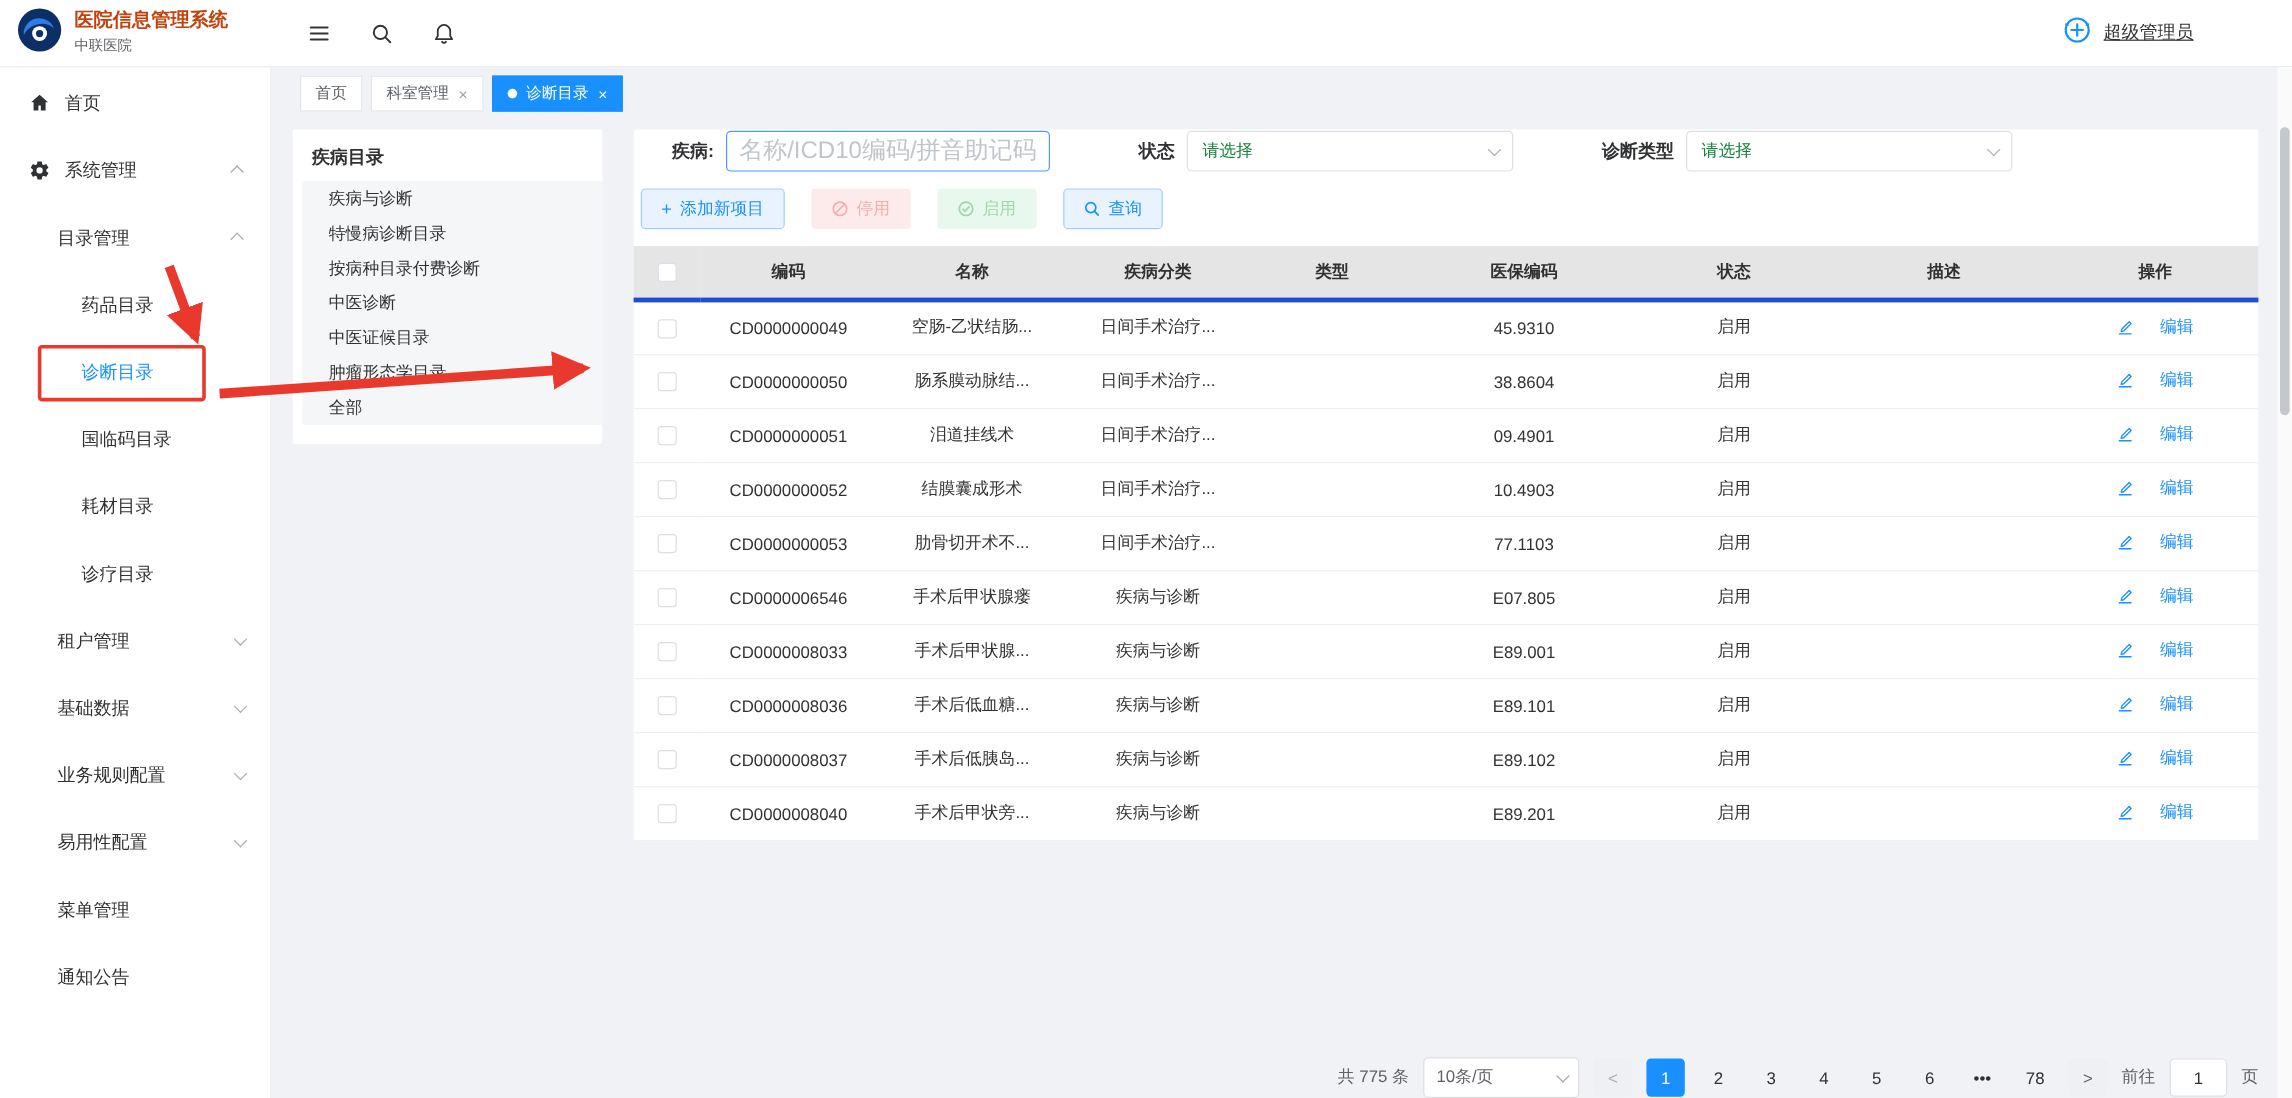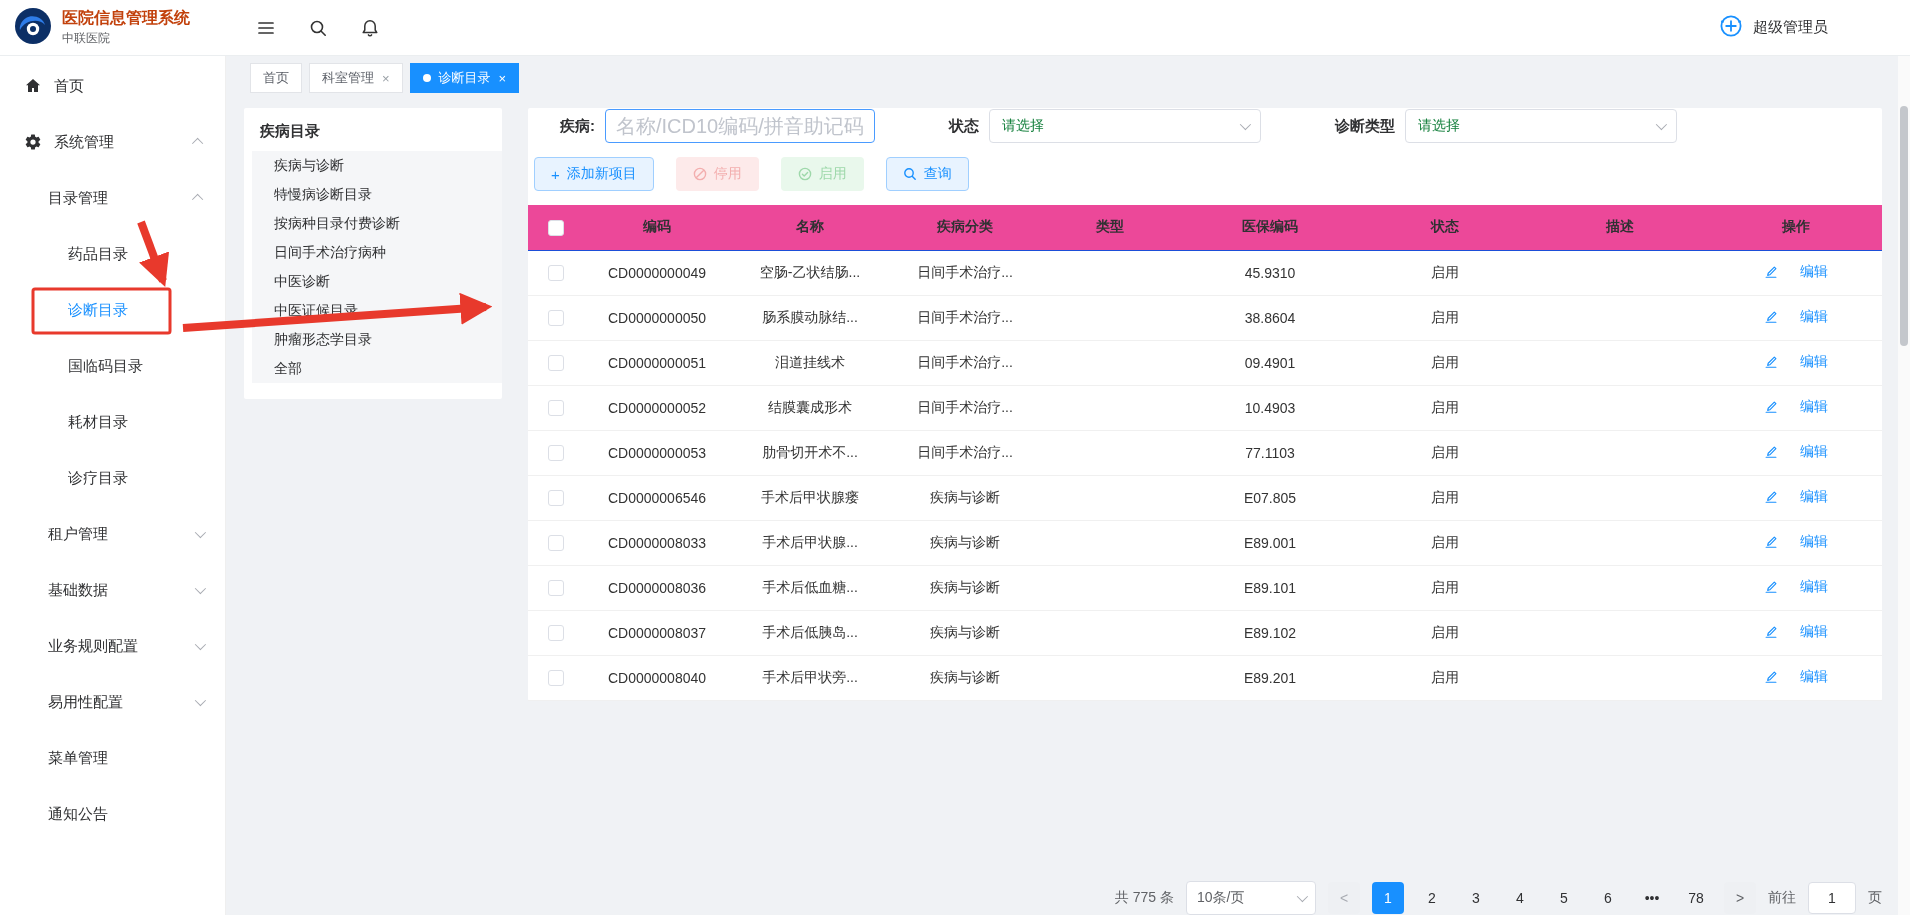--- a/index.html
+++ b/index.html
@@ -9,21 +9,21 @@
     background:#f0f2f5; color:#303133; overflow:hidden; position:relative;
   }
   
   .topbar { height:56px; background:#fff; border-bottom:1px solid #ebeef0; display:flex; align-items:center; position:relative; z-index:2; }
   .logo-area { width:226px; display:flex; align-items:center; gap:10px; padding-left:14px; flex:0 0 auto; }
   .app-titles .title { font-size:16px; font-weight:bold; color:#c2410c; line-height:1.2; }
   .app-titles .subtitle { font-size:12px; color:#606266; margin-top:2px; }
   .top-icons { display:flex; align-items:center; gap:32px; padding-left:30px; }
   .icon-btn { background:none; border:none; cursor:pointer; display:flex; align-items:center; }
   .topbar-right { margin-left:auto; padding-right:82px; display:flex; align-items:center; gap:9px; }
-  .topbar-right .username { font-size:15px; color:#303133; }
+  .topbar-right .username { font-size:15px; color:#303133;text-decoration:underline; }
   
   .layout { display:flex; height:859px; }
   .sidebar { width:226px; background:#fff; border-right:1px solid #efefef; padding-top:2px; flex:0 0 auto; }
   .menu-item { height:56px; display:flex; align-items:center; font-size:15px; color:#303133; cursor:pointer; }
   .menu-item .mi-icon { width:20px; margin-right:10px; display:flex; align-items:center; }
   .menu-item.lv0 { padding-left:24px; }
   .menu-item.lv1 { padding-left:48px; }
   .menu-item.lv2 { padding-left:68px; }
   .menu-item.active { color:#1890ff; }
   .chev { width:8px; height:8px; border-right:1.6px solid #a8abb2; border-bottom:1.6px solid #a8abb2; display:inline-block; }
@@ -55,21 +55,21 @@
   .select .sel-text { font-size:14px; color:#15803d; }
   .btn-row { display:flex; align-items:center; gap:22px; padding:13px 0 14px 6px; }
   .btn { height:34px; border-radius:4px; display:inline-flex; align-items:center; gap:7px; padding:0 16px; font-size:14px; cursor:pointer; font-family:inherit; border:1px solid transparent; }
   .btn-add   { background:#e8f3ff; border-color:#a0cfff; color:#1890ff; }
   .btn-stop  { background:#fdeaea; color:#f3aeae; }
   .btn-start { background:#e9f8ec; color:#9ed8aa; }
   .btn-query { background:#e8f3ff; border-color:#a0cfff; color:#1890ff; }
   .btn .b-icon { display:flex; align-items:center; font-size:15px; line-height:1; }
   
   table { width:100%; border-collapse:collapse; table-layout:fixed; font-size:14px; }
-  thead th { background:#ec4899; height:45px; font-weight:600; color:#303133; border-bottom:1px solid #1d4ed8; }
+  thead th { background:#e5e5e5; height:45px; font-weight:600; color:#303133; border-bottom:4px solid #1d4ed8; }
   tbody td { height:45px; border-bottom:1px solid #f0f0f0; text-align:center; color:#333; overflow:hidden; white-space:nowrap; }
   .cb { width:16px; height:16px; border:1px solid #dcdfe6; border-radius:3px; background:#fff; display:inline-block; vertical-align:middle; cursor:pointer; }
   .edit-link { display:inline-flex; align-items:center; gap:22px; color:#1890ff; cursor:pointer; }
   
   .pagination { display:flex; align-items:center; justify-content:flex-end; gap:12px; padding:28px 28px 0 0; font-size:14px; color:#606266; }
   .pg-size { width:130px; height:34px; background:#fff; border:1px solid #dcdfe6; border-radius:4px; display:flex; align-items:center; justify-content:space-between; padding:0 10px; cursor:pointer; color:#606266; }
   .pg-btn { min-width:32px; height:32px; border:none; background:transparent; border-radius:4px; font-size:14px; color:#303133; cursor:pointer; display:inline-flex; align-items:center; justify-content:center; font-family:inherit; }
   .pg-prev, .pg-next { background:#eef0f3; color:#a8abb2; }
   .pg-next { color:#606266; }
   .pg-btn.active { background:#1890ff; color:#fff; }
@@ -210,21 +210,20 @@
     </div>
 
     <div class="content">
 
       <aside class="category-card">
         <div class="category-title">疾病目录</div>
         <div class="category-list">
           <div class="category-item">疾病与诊断</div>
           <div class="category-item">特慢病诊断目录</div>
           <div class="category-item">按病种目录付费诊断</div>
-          <div class="category-item">日间手术治疗病种</div>
           <div class="category-item">中医诊断</div>
           <div class="category-item">中医证候目录</div>
           <div class="category-item">肿瘤形态学目录</div>
           <div class="category-item">全部</div>
         </div>
       </aside>
 
       <section class="table-card">
 
         <div class="filter-row">

